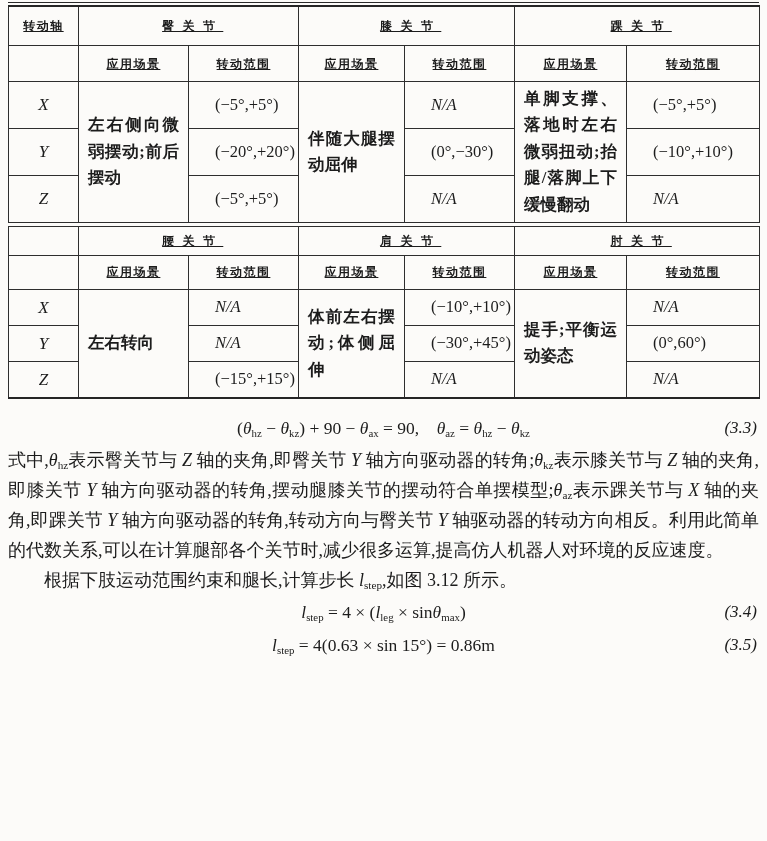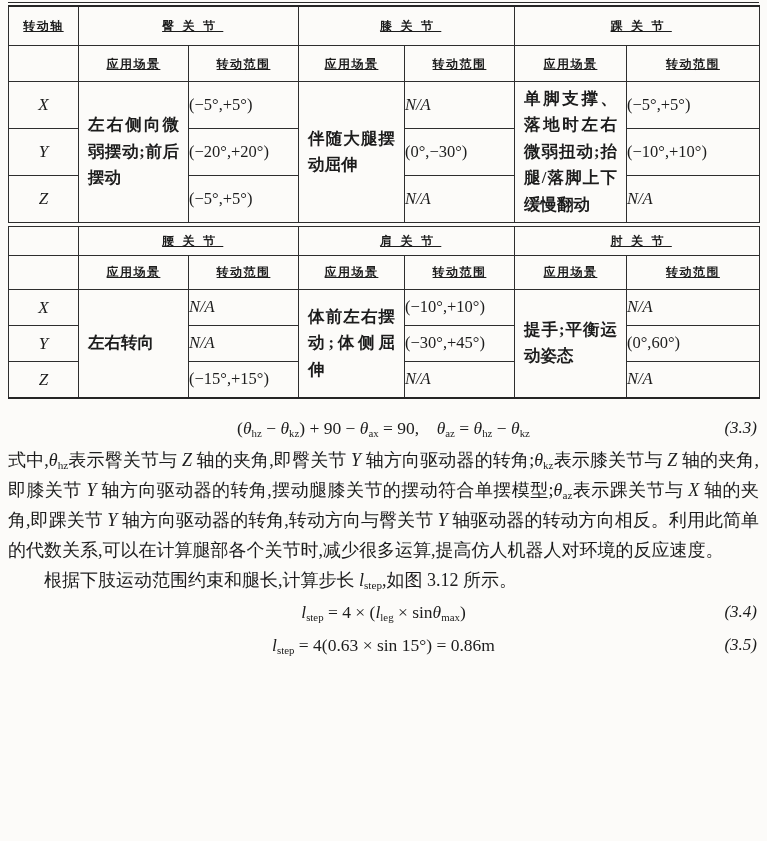--- a/index.html
+++ b/index.html
@@ -37,21 +37,21 @@
   .lower tr.hr2 td{height:29px;}
   .lower tr.dr td{height:31px;}
   .jt td.axis{
     text-align:center;font-style:italic;font-size:17px;
     font-family:"Liberation Serif","DejaVu Serif",serif;
   }
   .jt td.scene{
     text-align:justify;padding:4px 9px;font-size:16.5px;line-height:1.6;font-weight:bold;
   }
   .jt td.range{
-    text-align:left;padding-left:0;font-size:16.5px;white-space:nowrap;
+    text-align:left;padding-left:26px;font-size:16.5px;white-space:nowrap;
   }
   
   .textblock{margin-top:13px;width:751px;}
   .para{
     margin:0;font-size:18px;line-height:30px;text-align:justify;
   }
   .para.indent{text-indent:2em;}
   .eqrow{
     position:relative;height:32px;line-height:32px;text-align:center;
     font-size:17.5px;margin:1px 0;

